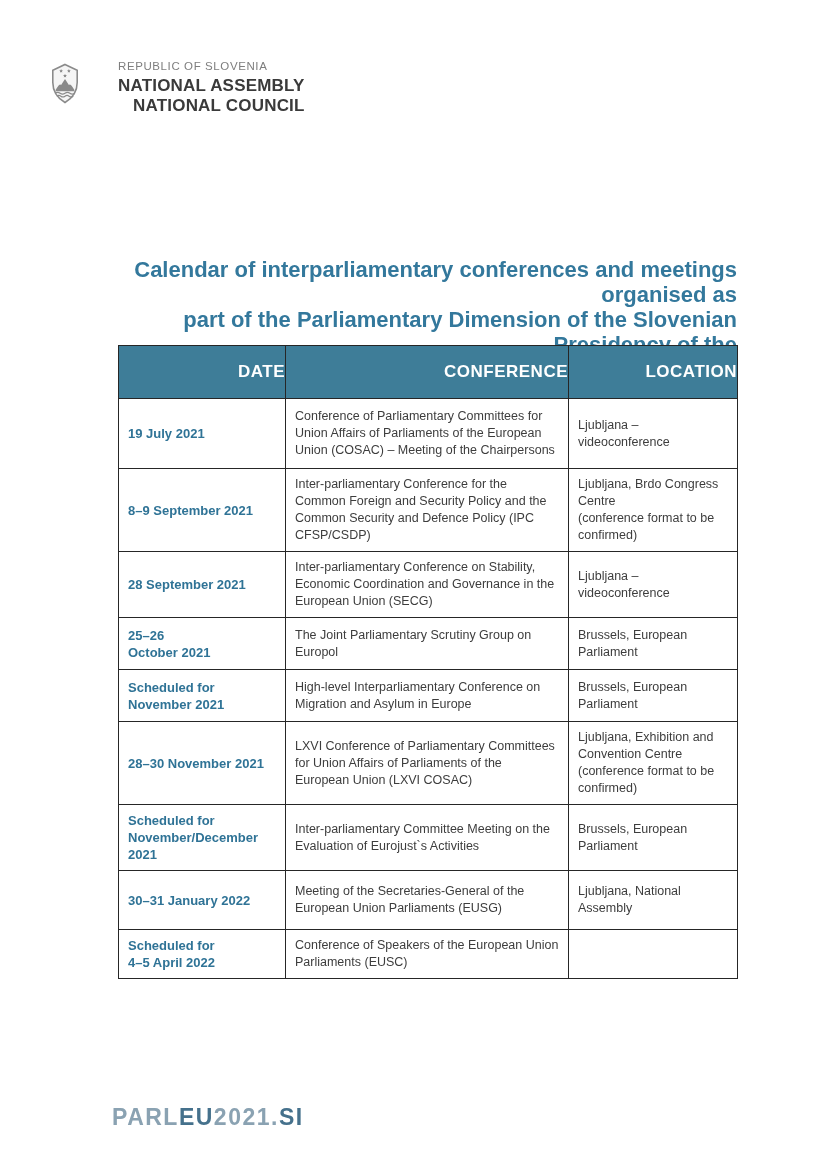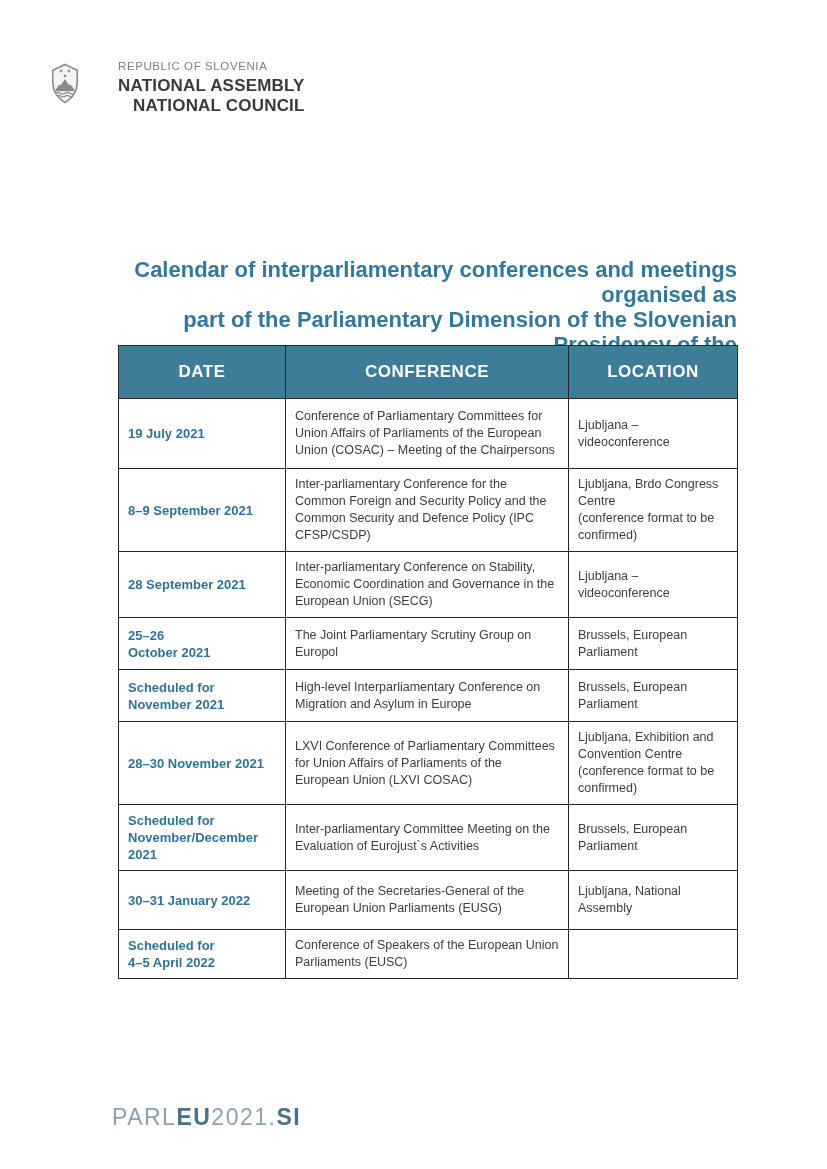--- a/index.html
+++ b/index.html
@@ -24,21 +24,21 @@
   
   .conf-table {
     position:absolute; left:118px; top:345px; width:619px;
     border-collapse:collapse; table-layout:fixed;
   }
   .conf-table col.c-date { width:167px; }
   .conf-table col.c-conf { width:283px; }
   .conf-table col.c-loc  { width:169px; }
   .conf-table th {
     background:#3e7d98; color:#ffffff; font-size:17px; font-weight:bold;
-    letter-spacing:0.5px; height:53px; text-align:center;
+    letter-spacing:0.5px; height:53px; text-align:right;
     border:1px solid #262626;
   }
   .conf-table td {
     border:1px solid #262626; font-size:12.5px; color:#3d3d3d;
     line-height:17px; padding:7px 9px; vertical-align:middle;
     white-space:pre-line; text-align:left;
   }
   .conf-table td.date-cell { color:#2f7396; font-weight:bold; font-size:13px; }
   .conf-table tbody tr:nth-child(1){height:70px}
   .conf-table tbody tr:nth-child(2){height:77px}
@@ -47,21 +47,21 @@
   .conf-table tbody tr:nth-child(5){height:52px}
   .conf-table tbody tr:nth-child(6){height:75px}
   .conf-table tbody tr:nth-child(7){height:57px}
   .conf-table tbody tr:nth-child(8){height:59px}
   .conf-table tbody tr:nth-child(9){height:42px}
   
   .logo {
     position:absolute; left:112px; top:1104px;
     font-size:23px; letter-spacing:1.5px; line-height:26px;
   }
-  .logo .thin { font-weight:normal; color:#8aa2b2; }
+  .logo .thin { font-weight:bold; color:#8aa2b2; }
   .logo .bold { font-weight:bold;  color:#45718c; }
 </style>
 </head>
 <body>
 
 <div class="page">
 
   <div class="masthead">
     <svg class="coat" viewBox="0 0 30 42" aria-hidden="true">
       <path d="M15,1.5 L27.5,7.5 L27.5,20 C27.5,30 21.8,36.5 15,40.5 C8.2,36.5 2.5,30 2.5,20 L2.5,7.5 Z" fill="#f5f5f5" stroke="#8a8a8a" stroke-width="1.6"></path>

